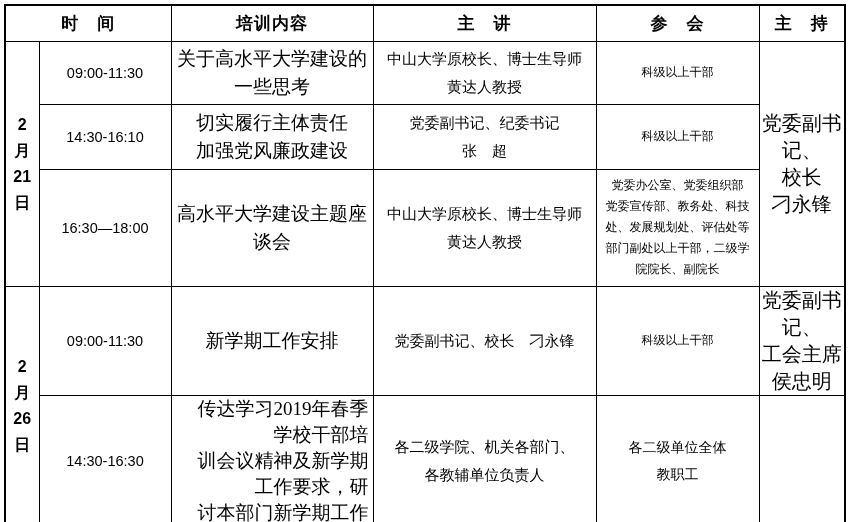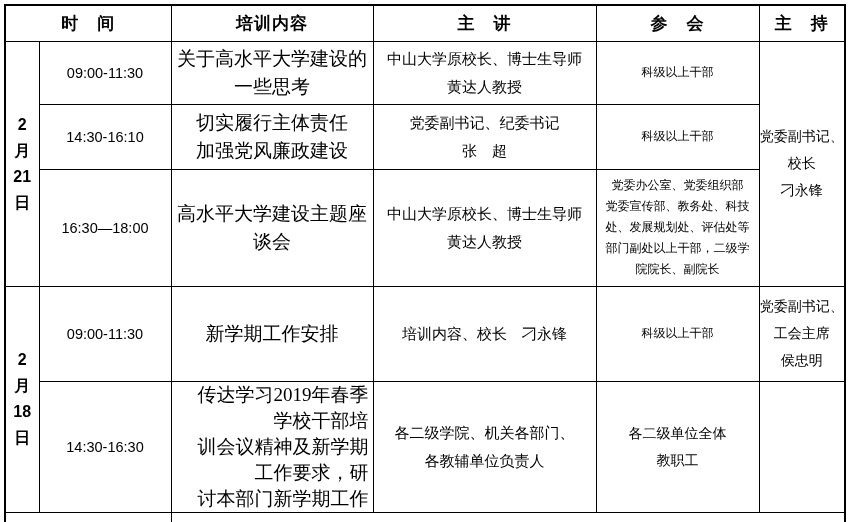--- a/index.html
+++ b/index.html
@@ -50,21 +50,21 @@
   td.contentcell.leftalign .ln { line-height: 26px; }
   
   td.speakercell { font-size: 15px; }
   td.speakercell .ln { line-height: 28px; }
   
   td.attendcell { font-size: 12px; }
   td.attendcell .ln { line-height: 21px; }
   td.attendcell.big { font-size: 14px; }
   td.attendcell.big .ln { line-height: 27px; }
   
-  td.hostcell { font-size: 14px; margin-top: 13px; }
+  td.hostcell { font-size: 20px; margin-top: 13px; }
   td.hostcell .ln { line-height: 27px; }
   
   td.remarklabel {
     font-weight: bold;
     font-size: 17px;
     letter-spacing: 1px;
   }
   td.remarktext {
     font-weight: bold;
     font-size: 18px;
@@ -150,29 +150,29 @@
       <div class="ln">处、发展规划处、评估处等</div>
       <div class="ln">部门副处以上干部，二级学</div>
       <div class="ln">院院长、副院长</div>
     </td>
   </tr>
 
   <tr style="height:95px">
     <td class="datecell" rowspan="2">
       <div class="dchar">2</div>
       <div class="dchar">月</div>
-      <div class="dchar">18</div>
+      <div class="dchar">26</div>
       <div class="dchar">日</div>
     </td>
     <td class="timecell">09:00-11:30</td>
     <td class="contentcell">
       <div class="ln">新学期工作安排</div>
     </td>
     <td class="speakercell">
-      <div class="ln">培训内容、校长　刁永锋</div>
+      <div class="ln">党委副书记、校长　刁永锋</div>
     </td>
     <td class="attendcell">
       <div class="ln">科级以上干部</div>
     </td>
     <td class="hostcell">
       <div class="ln">党委副书记、</div>
       <div class="ln">工会主席</div>
       <div class="ln">侯忠明</div>
     </td>
   </tr>

